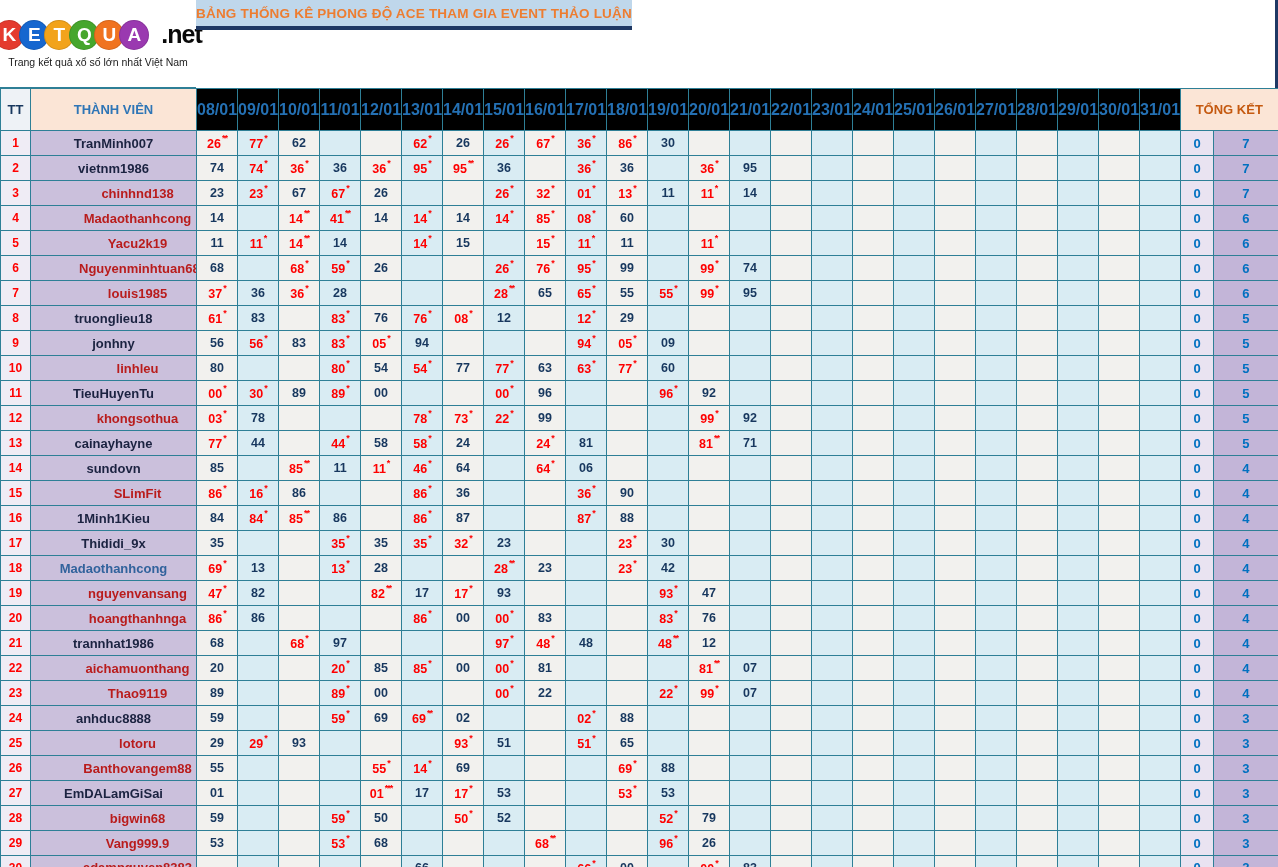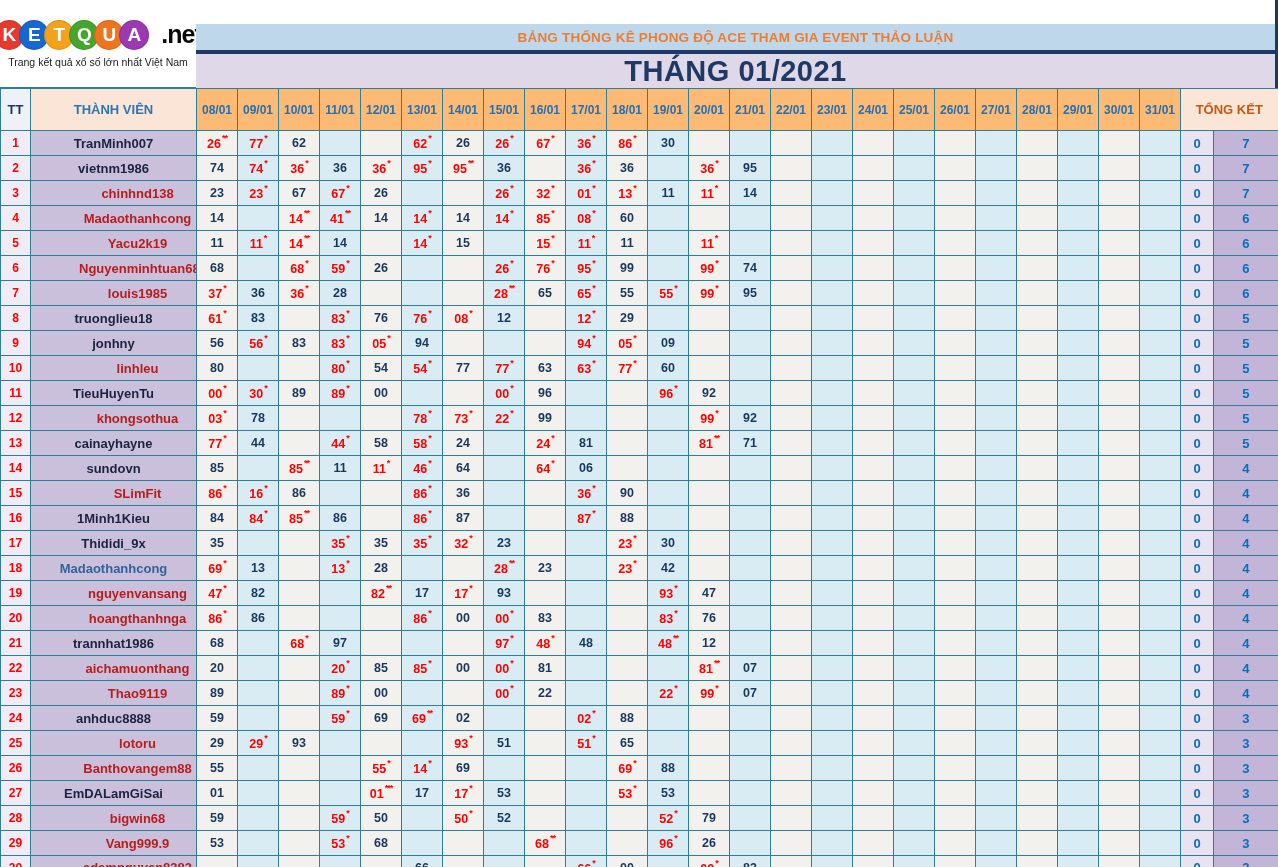--- a/index.html
+++ b/index.html
@@ -21,21 +21,21 @@
   .logo-line { display:flex; align-items:center; }
   .ltr {
     width:30px; height:30px; border-radius:50%;
     display:flex; align-items:center; justify-content:center;
     color:#fff; font-weight:bold; font-size:19px;
     margin-right:-5px; box-shadow:0 0 0 1px rgba(0,0,0,.12) inset;
   }
   .net { color:#0a0a0a; font-weight:bold; font-size:25px; margin-left:17px; letter-spacing:-1px; }
   .tagline { font-size:10.5px; color:#1a1a1a; margin-top:6px; white-space:nowrap; }
 
-  .top-right { flex:1; display:flex; flex-direction:column;margin-top:24px; }
+  .top-right { flex:1; display:flex; flex-direction:row; }
   .banner {
     height:30px; background:#bfd7eb;
     display:flex; align-items:center; justify-content:center;
     color:#ed7d31; font-weight:bold; font-size:13.5px; letter-spacing:.2px;
     border-bottom:4px solid #1f3864;
   }
   .title-area {
     flex:1; background:#ded8e9;
     display:flex; align-items:center; justify-content:center;
     color:#1f3864; font-weight:bold; font-size:29px; letter-spacing:.5px;
@@ -45,21 +45,21 @@
   table { border-collapse:collapse; table-layout:fixed; width:1278px; }
   th, td {
     border:1px solid #2e7f96;
     text-align:center; vertical-align:middle;
     padding:0; overflow:hidden; white-space:nowrap;
     height:25px;
   }
   thead th { height:42px; font-size:13px; }
   th.tt-h     { background:#eef2f6; color:#17375e; }
   th.member-h { background:#fbe5d6; color:#2e75b6; }
-  th.date-h   { background:#fdba74; color:#2470b3; font-size:12px; }
+  th.date-h   { background:#000000; color:#2470b3; font-size:16px; }
   th.total-h  { background:#fbe5d6; color:#c55a11; }
 
   td.tt     { background:#efecf5; color:#ff0000; font-weight:bold; font-size:12px; }
   td.member { background:#cbc0dc; font-weight:bold; font-size:13px; }
   .name-dark  { color:#1b2240; }
   .name-brown { color:#b91c1c;padding-left:48px; }
   .name-blue  { color:#31629c; }
 
   td.cell { font-weight:bold; font-size:12.5px; color:#17375e; }
   td.cell.red { color:#fe0000; }
@@ -87,21 +87,20 @@
             <span class="ltr" style="background: rgb(70, 166, 44);">Q</span>
             <span class="ltr" style="background: rgb(240, 115, 31);">U</span>
             <span class="ltr" style="background: rgb(154, 57, 176);">A</span>
           </span>
         <span class="net">.net</span>
       </div>
       <div class="tagline">Trang kết quả xổ số lớn nhất Việt Nam</div>
     </div>
     <div class="top-right">
       <div class="banner">BẢNG THỐNG KÊ PHONG ĐỘ ACE THAM GIA EVENT THẢO LUẬN</div>
-      <div class="title-area">THÁNG 01/2021</div>
     </div>
   </div>
 
   <table id="grid">
     <colgroup id="cols">
         <col style="width: 30px;">
         <col style="width: 166px;">
         <col style="width: 41px;">
         <col style="width: 41px;">
         <col style="width: 41px;">

